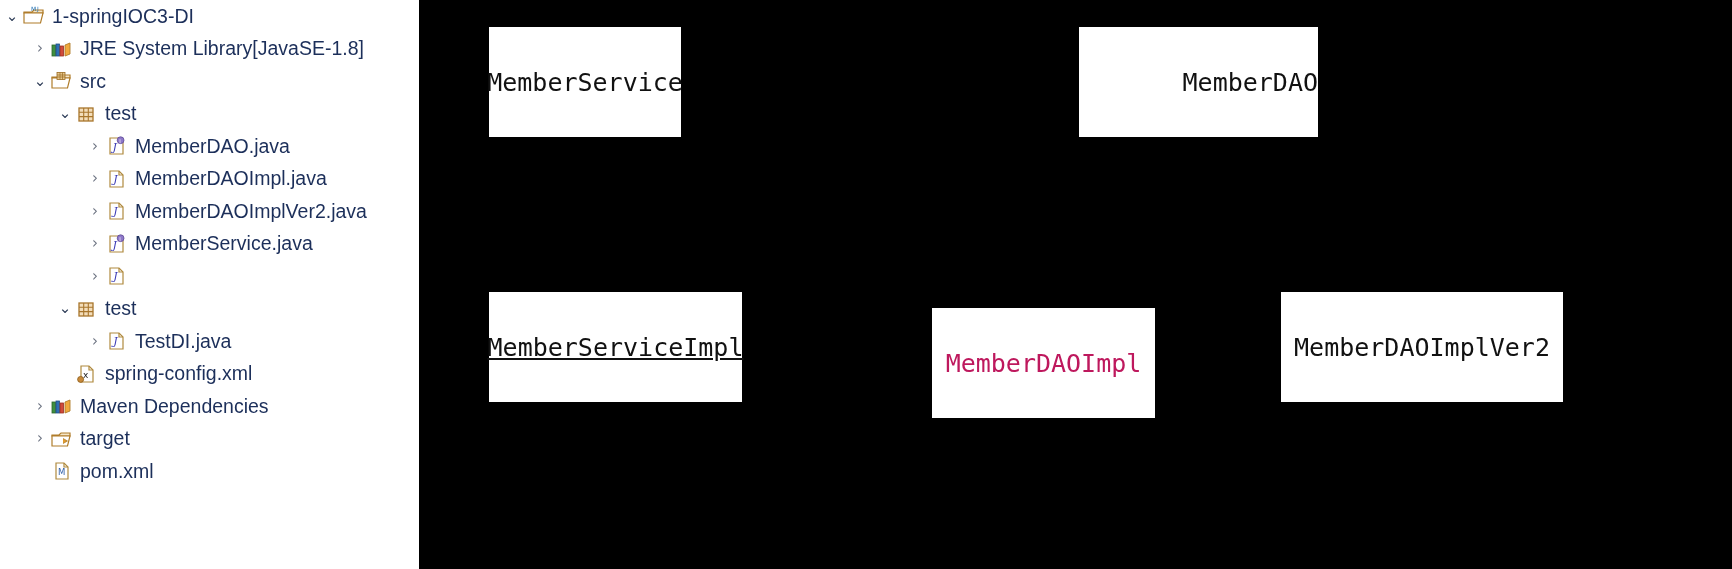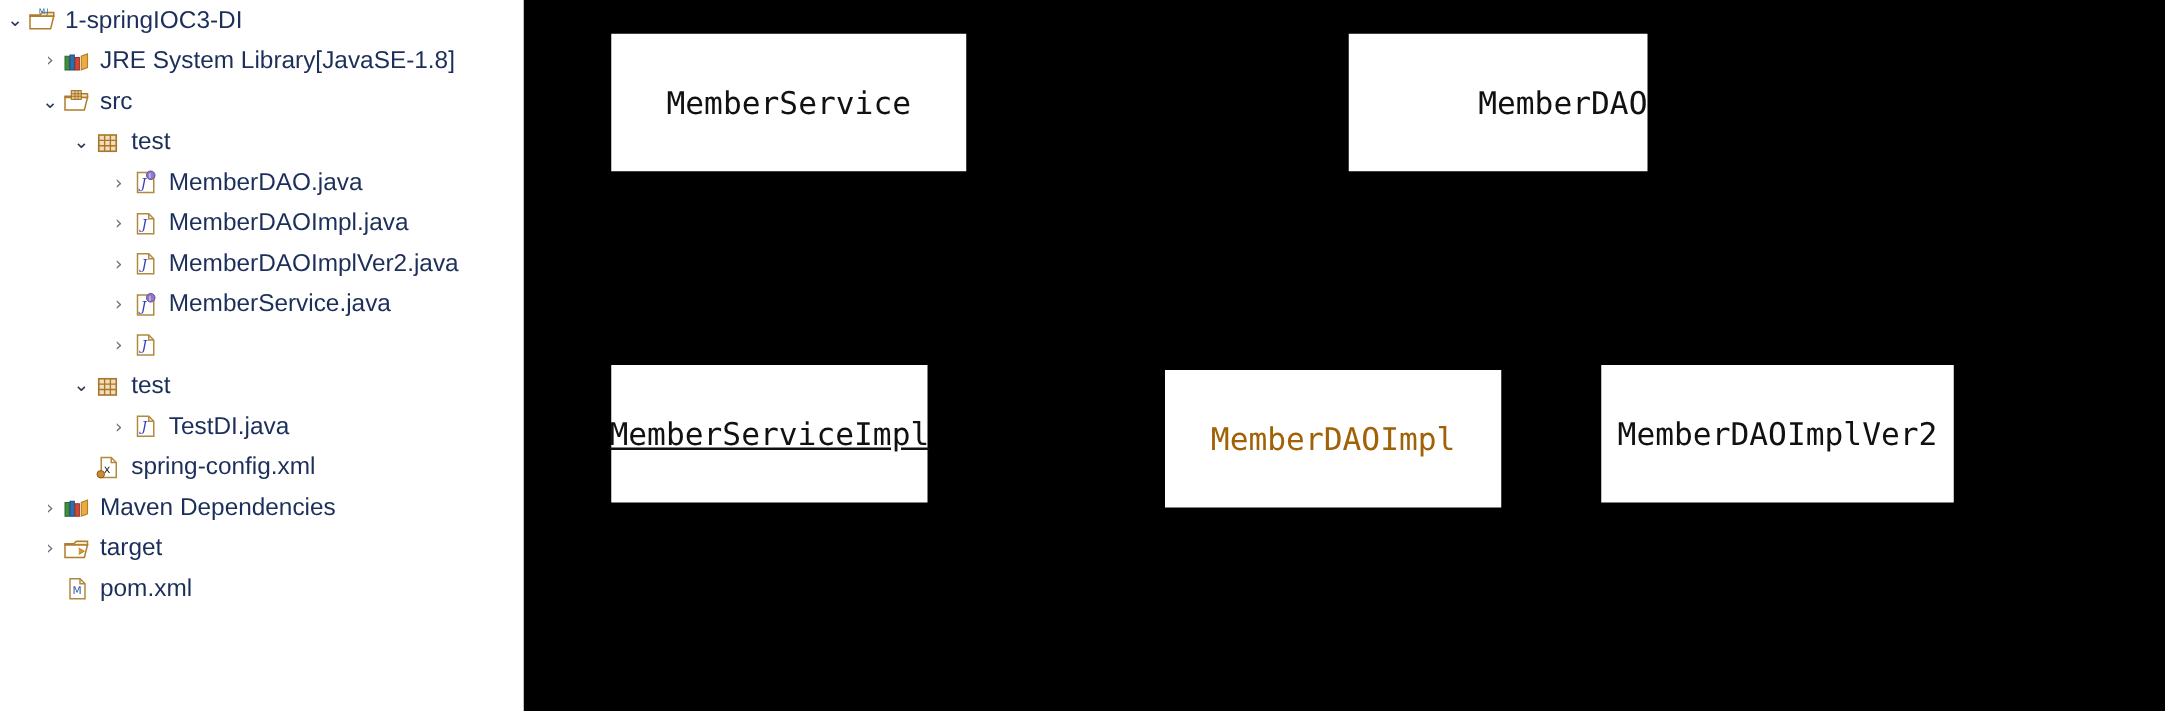--- a/index.html
+++ b/index.html
@@ -270,30 +270,30 @@
               <path d="M14 3 L14 7 L18 7" fill="none" stroke="#b08a3e" stroke-width="1.2"></path>
               <text x="8" y="15" font-size="8.5" fill="#2e5ea8" font-family="DejaVu Sans">M</text>
             </svg>
           </span>
           <span class="label">pom.xml</span>
         </div>
       </div>
   </div>
 
   <div class="canvas" id="canvas-root">
-      <div class="node" style="left: 70px; top: 27px; width: 284px; height: 110px; background: rgb(255, 255, 255); color: rgb(17, 17, 17);">
+      <div class="node" style="left: 70px; top: 27px; width: 192px; height: 110px; background: rgb(255, 255, 255); color: rgb(17, 17, 17);">
         <span>MemberService</span>
       </div>
       <div class="node" style="left: 660px; top: 27px; width: 239px; height: 110px; background: rgb(255, 255, 255); color: rgb(17, 17, 17); justify-content: flex-end;">
         <span>MemberDAO</span>
       </div>
       <div class="node" style="left: 70px; top: 292px; width: 253px; height: 110px; background: rgb(255, 255, 255); color: rgb(17, 17, 17); text-decoration: underline;">
         <span>MemberServiceImpl</span>
       </div>
-      <div class="node" style="left: 513px; top: 296px; width: 269px; height: 110px; background: rgb(255, 255, 255); color: #a16207;">
+      <div class="node" style="left: 513px; top: 308px; width: 223px; height: 110px; background: rgb(255, 255, 255); color: #be185d;">
         <span>MemberDAOImpl</span>
       </div>
       <div class="node" style="left: 862px; top: 292px; width: 282px; height: 110px; background: rgb(255, 255, 255); color: rgb(17, 17, 17);">
         <span>MemberDAOImplVer2</span>
       </div>
     </div>
 
 </div>
 
 </body></html>

